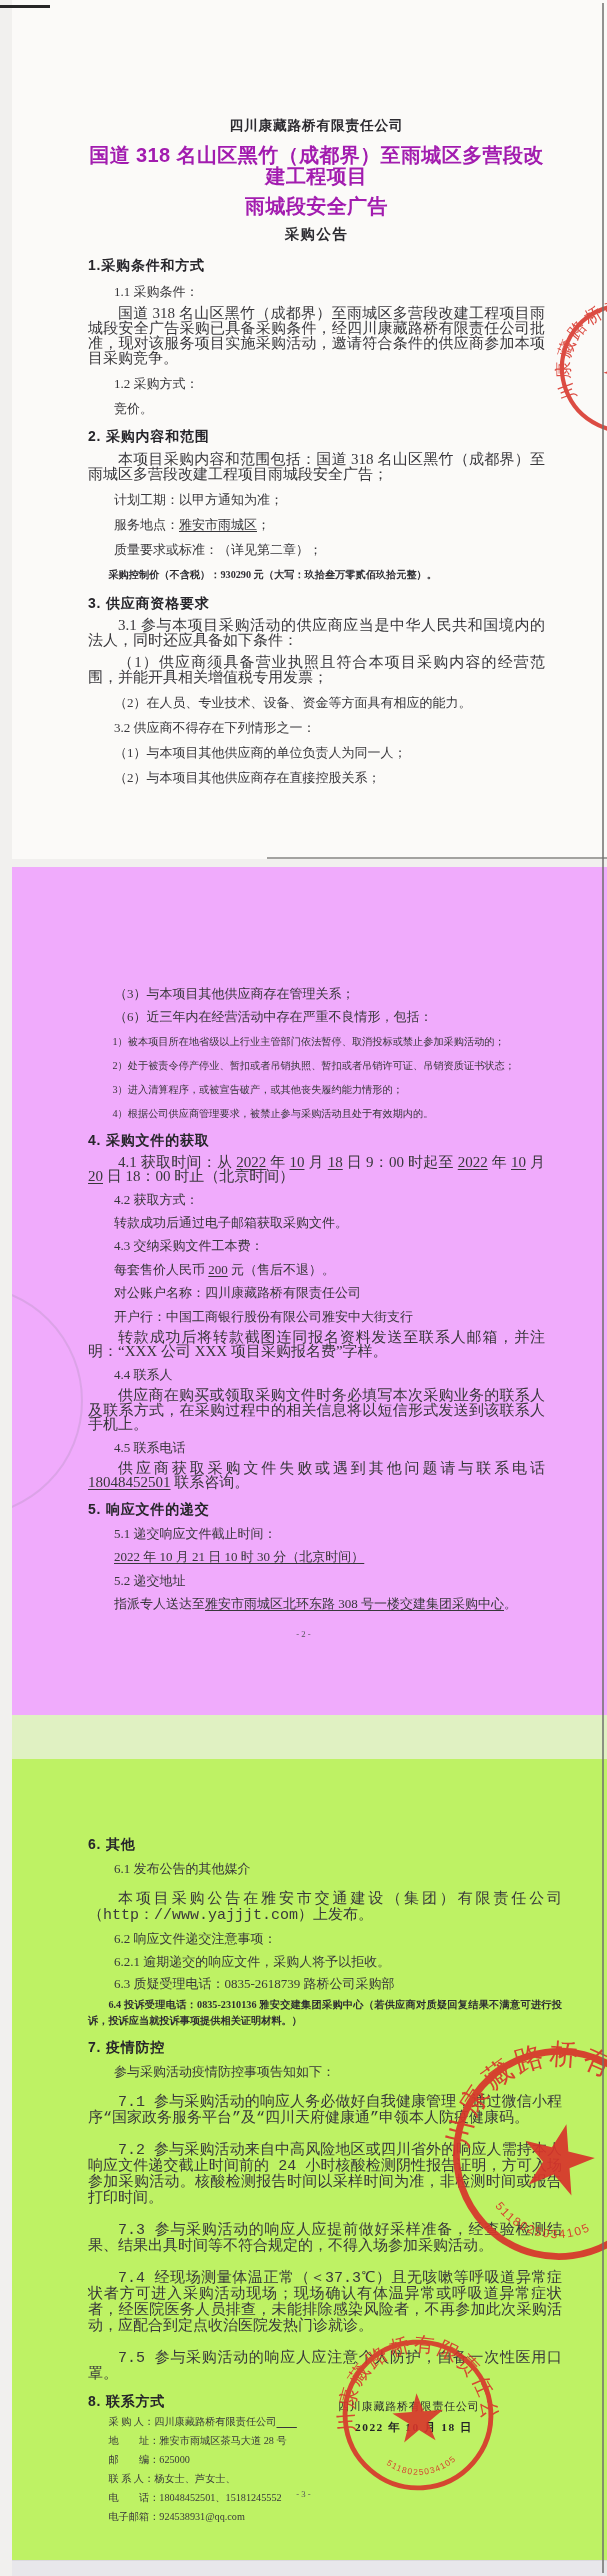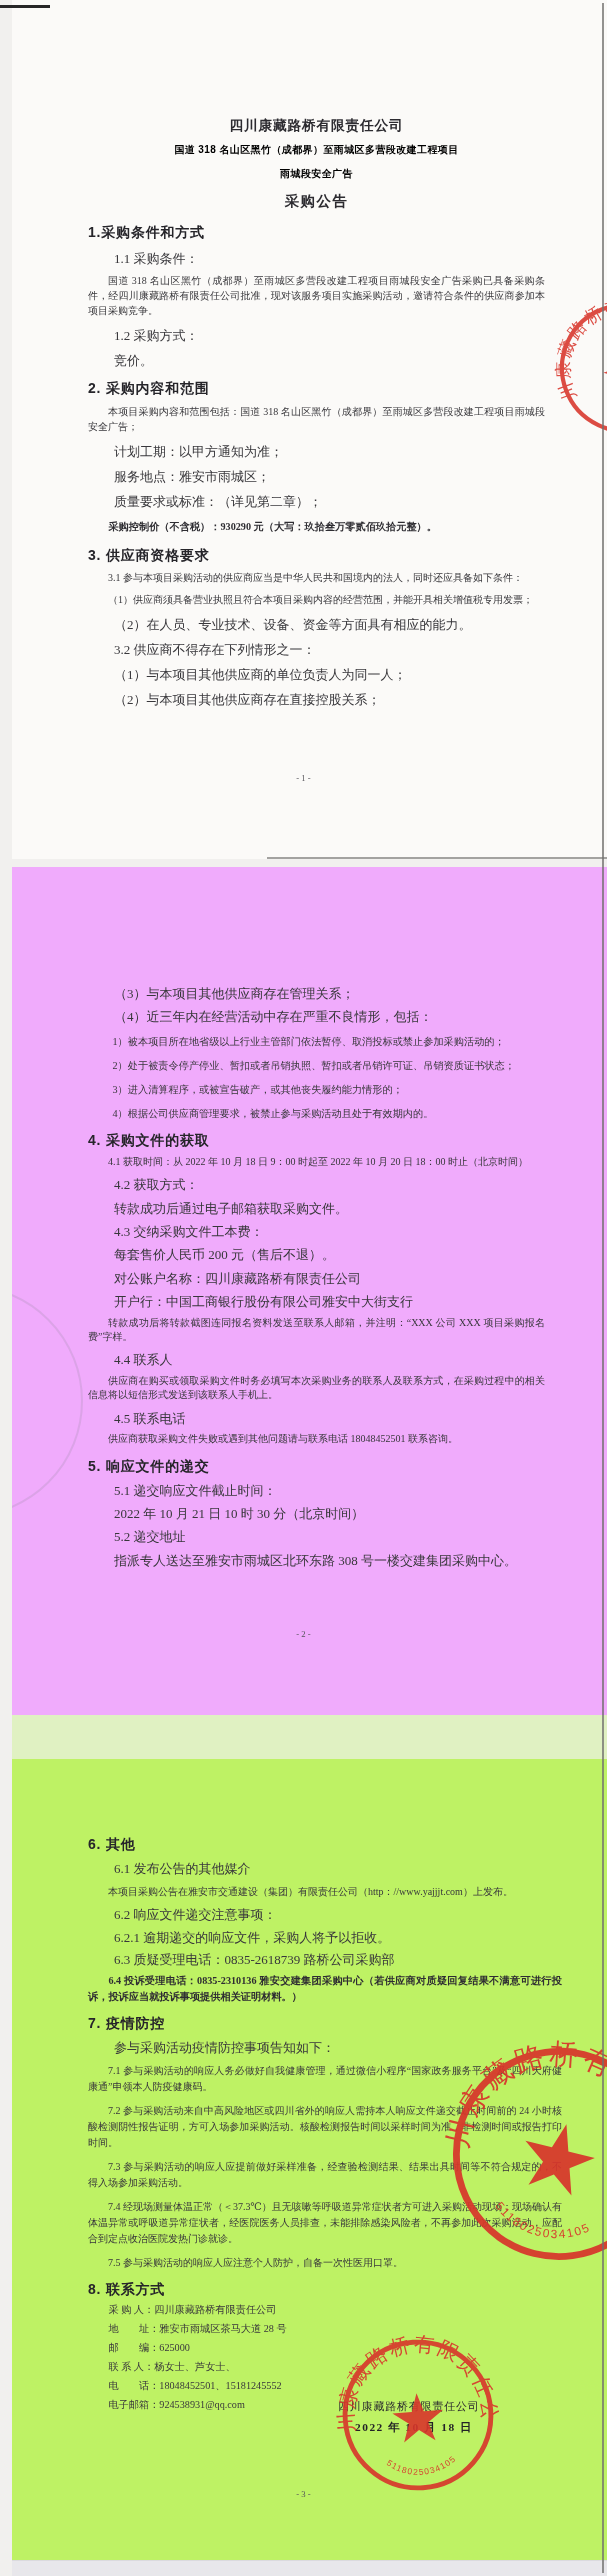--- a/index.html
+++ b/index.html
@@ -13,37 +13,37 @@
   #page1{top:0;height:859px;}
   #page2{top:867px;height:849px;background:#f0abfc;}
   #page3{top:1715px;height:861px;background:#bef264;padding-left:17px;}
   .page-body{position:absolute;left:76px;right:74px;top:0;}
   #page1 .page-body{top:115px;}
   #page2 .page-body{top:111px;}
   #page3 .page-body{top:111px;}
 
   .blk{position:relative;}
   .company{font-family:"Liberation Sans","DejaVu Sans",sans-serif;font-weight:700;font-size:13.7px;line-height:21px;text-align:center;color:#2c2b30;letter-spacing:0.8px;}
-  .project{font-family:"Liberation Sans","DejaVu Sans",sans-serif;font-weight:700;font-size:10px;line-height:21px;text-align:center;color:#000000;margin-top:3px;letter-spacing:0.4px;}
+  .project{font-family:"Liberation Sans","DejaVu Sans",sans-serif;font-weight:700;font-size:20px;line-height:21px;text-align:center;color:#a21caf;margin-top:9px;letter-spacing:0.4px;}
   .notice{font-family:"Liberation Sans","DejaVu Sans",sans-serif;font-weight:700;font-size:14.4px;line-height:21px;text-align:center;color:#2c2b30;margin-top:6.8px;letter-spacing:1.5px;}
   .h{font-family:"Liberation Sans","DejaVu Sans",sans-serif;font-weight:700;font-size:14px;line-height:18px;color:#26252a;margin-top:11.4px;letter-spacing:0.8px;}
-  .p{font-size:10px;line-height:15px;text-align:justify;text-indent:2em;margin-top:6.8px;}
+  .p{font-size:15px;line-height:15px;text-align:justify;text-indent:2em;margin-top:6.8px;}
   .pi{font-size:13px;line-height:15px;padding-left:2em;margin-top:10px;}
   .pi2{font-size:10.2px;line-height:15px;padding-left:2.4em;margin-top:9px;}
   .pib{font-size:10.2px;line-height:15px;padding-left:2em;margin-top:10px;font-weight:700;color:#2e2d32;}
   .pb{font-size:10.2px;line-height:16px;text-align:justify;text-indent:2em;margin-top:6px;font-weight:700;color:#2e2d32;}
   .pc{font-size:10.2px;line-height:14.4px;padding-left:2em;margin-top:4.6px;}
   
   #page2 .pi{margin-top:9px;line-height:14.4px;}
   #page2 .p{margin-top:6px;line-height:14.4px;}
   #page2 .h{margin-top:10px;}
-  #page3 .p{margin-top:8px;line-height:16px;}
+  #page3 .p{margin-top:16px;line-height:16px;font-family:Liberation Mono, monospace;}
   #page3 .pi{margin-top:7.6px;line-height:15px;}
   #page3 .h{margin-top:9px;}
-  .u{text-underline-offset:2.3px;}
+  .u{text-decoration:underline;text-underline-offset:2.3px;}
   .footer{position:absolute;left:0;width:592px;text-align:center;font-size:8.7px;color:#55545a;transform:translateX(-4.6px);}
   #page1 .footer{top:773px;}
   #page2 .footer{top:762px;}
   #page3 .footer{top:774px;}
 
   
   .seal{position:absolute;opacity:.88;pointer-events:none;}
   .seal svg{overflow:visible;}
   #seal-p1{left:543px;top:298px;}
   #seal-p3-edge{left:433px;top:325px;opacity:.92;}
@@ -98,21 +98,21 @@
         <text font-size="25" font-family="Liberation Sans, sans-serif" fill="#d8352b" letter-spacing="3"><textPath href="#sl0t" startOffset="50%" text-anchor="middle">四川康藏路桥有限责任公司</textPath></text>
         <polygon transform="translate(100,106) scale(33)" points="0,-1 0.225,-0.309 0.951,-0.309 0.363,0.118 0.588,0.809 0,0.382 -0.588,0.809 -0.363,0.118 -0.951,-0.309 -0.225,-0.309" fill="#d8352b"></polygon>
         <text font-size="10.5" font-family="Liberation Sans, sans-serif" fill="#d8352b" letter-spacing="1.5"><textPath href="#sl0b" startOffset="50%" text-anchor="middle">5118025034105</textPath></text>
       </svg></div>
   <div class="footer">- 1 -</div>
 </section>
 
 <section class="page" id="page2">
   <div class="page-body">
       <div class="blk pi"><span>（3）与本项目其他供应商存在管理关系；</span></div>
-      <div class="blk pi"><span>（4）近三年内在经营活动中存在严重不良情形，包括：</span></div>
+      <div class="blk pi"><span>（6）近三年内在经营活动中存在严重不良情形，包括：</span></div>
       <div class="blk pi2"><span>1）被本项目所在地省级以上行业主管部门依法暂停、取消投标或禁止参加采购活动的；</span></div>
       <div class="blk pi2"><span>2）处于被责令停产停业、暂扣或者吊销执照、暂扣或者吊销许可证、吊销资质证书状态；</span></div>
       <div class="blk pi2"><span>3）进入清算程序，或被宣告破产，或其他丧失履约能力情形的；</span></div>
       <div class="blk pi2"><span>4）根据公司供应商管理要求，被禁止参与采购活动且处于有效期内的。</span></div>
       <div class="blk h"><span>4. 采购文件的获取</span></div>
       <div class="blk p"><span>4.1 获取时间：从 </span><span class="u">2022</span><span> 年 </span><span class="u">10</span><span> 月 </span><span class="u">18</span><span> 日 9：00 时起至 </span><span class="u">2022</span><span> 年 </span><span class="u">10</span><span> 月 </span><span class="u">20</span><span> 日 18：00 时止（北京时间）</span></div>
       <div class="blk pi"><span>4.2 获取方式：</span></div>
       <div class="blk pi"><span>转款成功后通过电子邮箱获取采购文件。</span></div>
       <div class="blk pi"><span>4.3 交纳采购文件工本费：</span></div>
       <div class="blk pi"><span>每套售价人民币 </span><span class="u">200</span><span> 元（售后不退）。</span></div>

